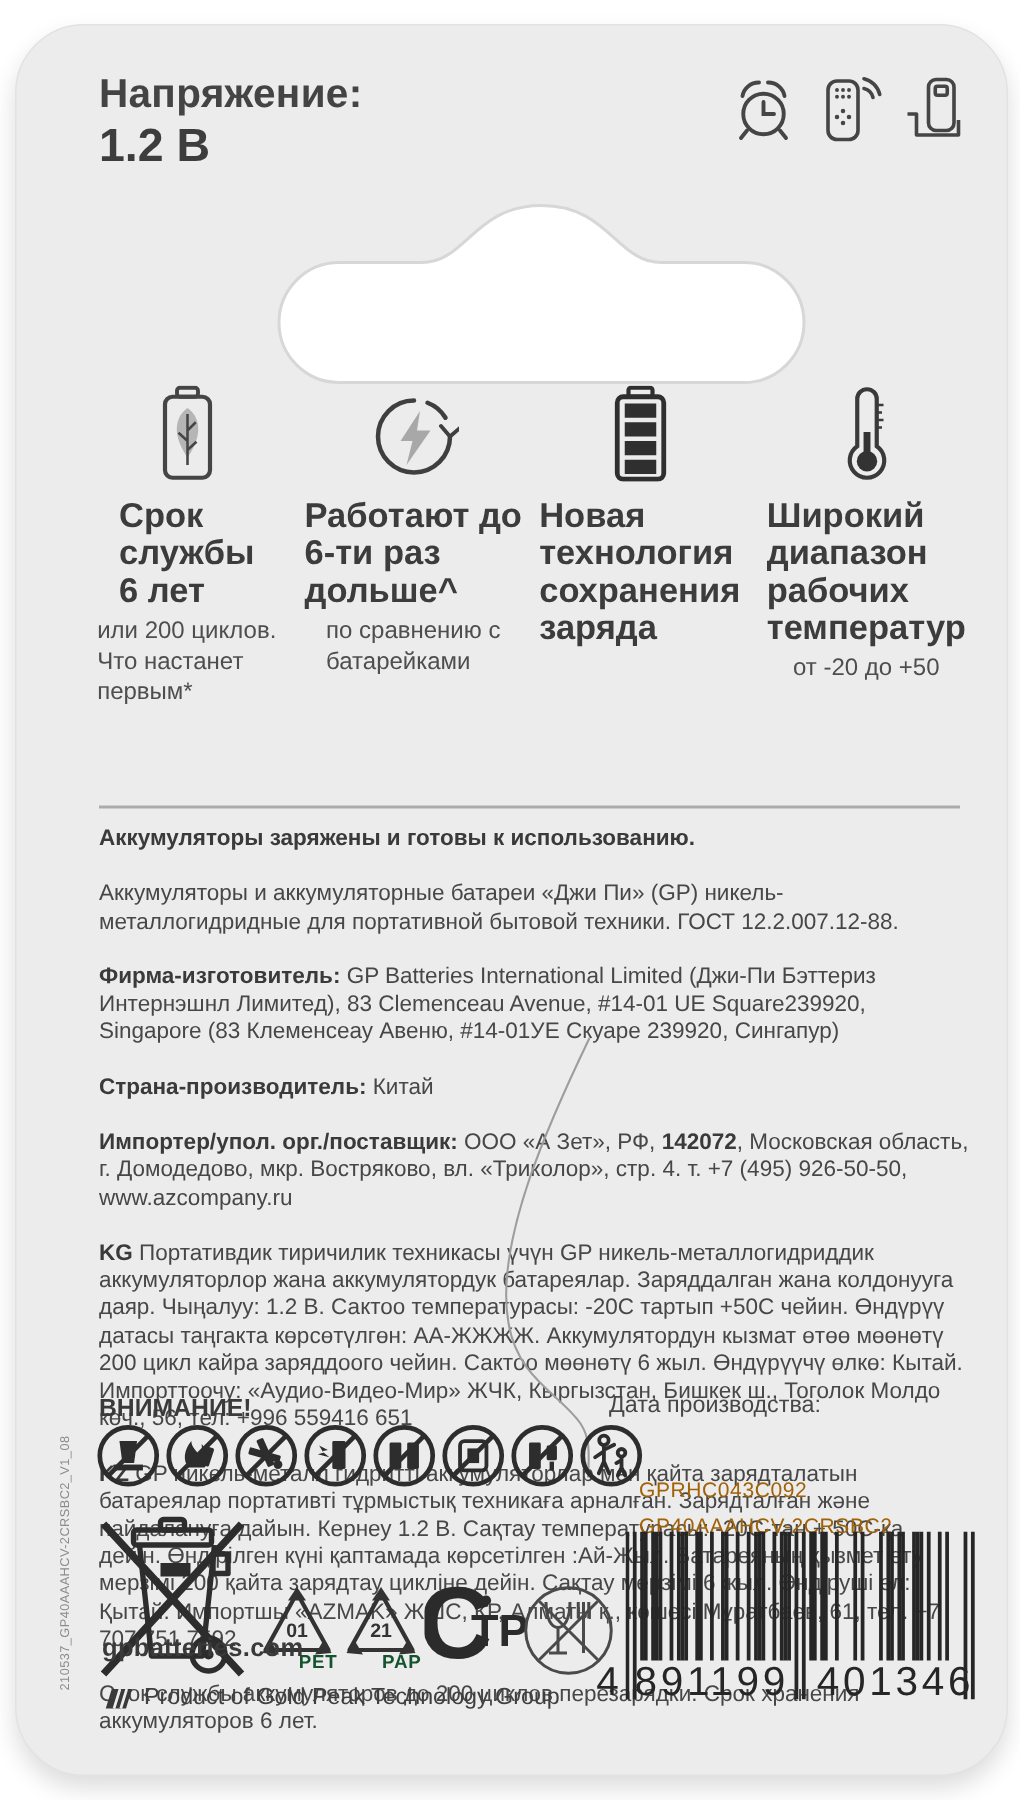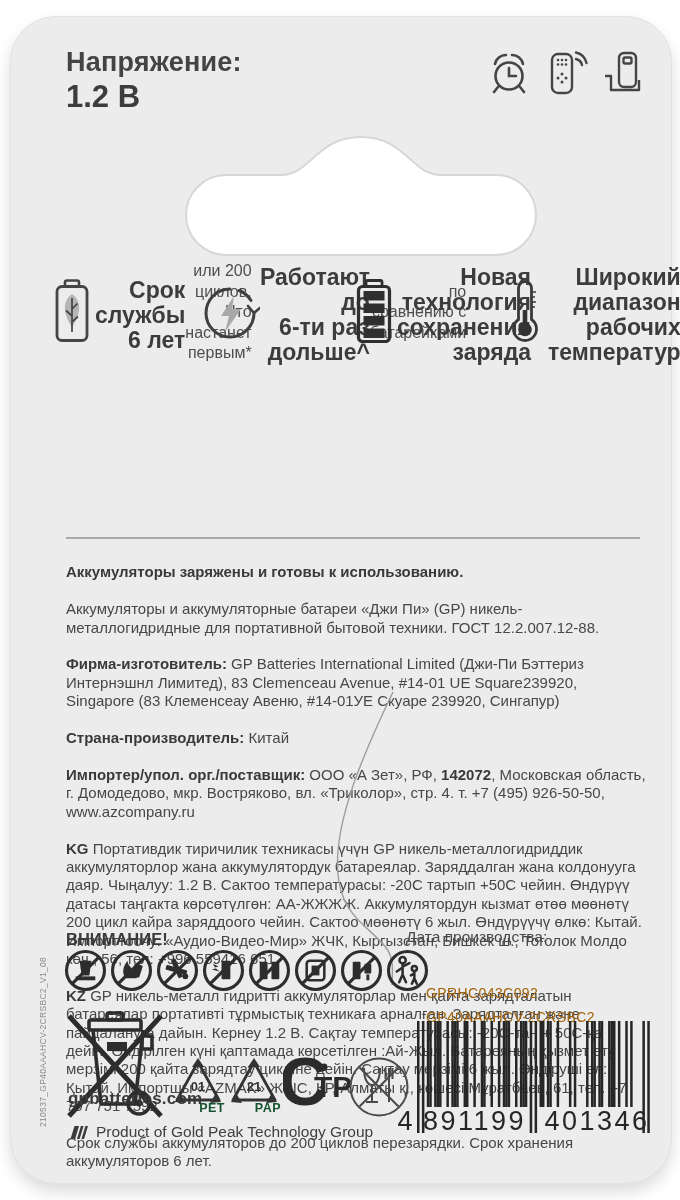--- a/index.html
+++ b/index.html
@@ -9,29 +9,29 @@
     border-radius:46px;border:1px solid #e2e2e2;box-shadow:0 8px 16px rgba(0,0,0,.14);}
   .abs{position:absolute;}
   
   #voltage-label{left:55px;top:30px;font-size:27px;font-weight:700;color:#444;letter-spacing:.2px;}
   #voltage-value{left:55px;top:62px;font-size:31px;font-weight:700;color:#3d3d3d;}
   #device-icons{right:26px;top:32px;display:flex;gap:7px;align-items:flex-start;}
   
   #hang-hole{left:162px;top:112px;}
   
   #features{left:38px;top:238px;width:604px;display:flex;}
-  .feat{width:151px;display:flex;flex-direction:row;align-items:center;text-align:right;}
+  .feat{width:151px;display:flex;flex-direction:column;align-items:center;text-align:left;}
   .feat-ic{height:66px;display:flex;align-items:flex-end;justify-content:center;}
   .feat-title{margin-top:10px;font-weight:700;font-size:23px;line-height:25px;color:#3c3c3c;white-space:pre-line;}
   .feat-sub{margin-top:5px;font-size:16px;line-height:20.5px;color:#4e4e4e;white-space:pre-line;}
   
   #footnotes{left:55px;top:458px;width:580px;font-size:13.4px;line-height:18.6px;color:#4a4a4a;white-space:pre-line;}
   #rule{left:55px;top:520px;width:574px;height:2px;background:#ababab;}
   
-  #legal{left:55px;top:528px;width:580px;font-size:15px;line-height:18.4px;color:#474747;white-space:pre-line;}
+  #legal{left:55px;top:515px;width:580px;font-size:15px;line-height:18.4px;color:#474747;white-space:pre-line;}
   #legal p{margin:0;}
   .b{font-weight:700;color:#3a3a3a;}
   
   #warning-title{left:55px;top:913px;font-size:16.5px;font-weight:700;color:#3a3a3a;}
   #warning-icons{left:52px;top:931px;display:flex;gap:1px;}
   
   #date-label{left:395px;top:911px;font-size:15.5px;color:#474747;}
   #codes{left:415px;top:964px;width:250px;text-align:left;font-size:14px;line-height:24px;
     color:#a16207;letter-spacing:.4px;}
   #pointer-curve{left:310px;top:650px;}

